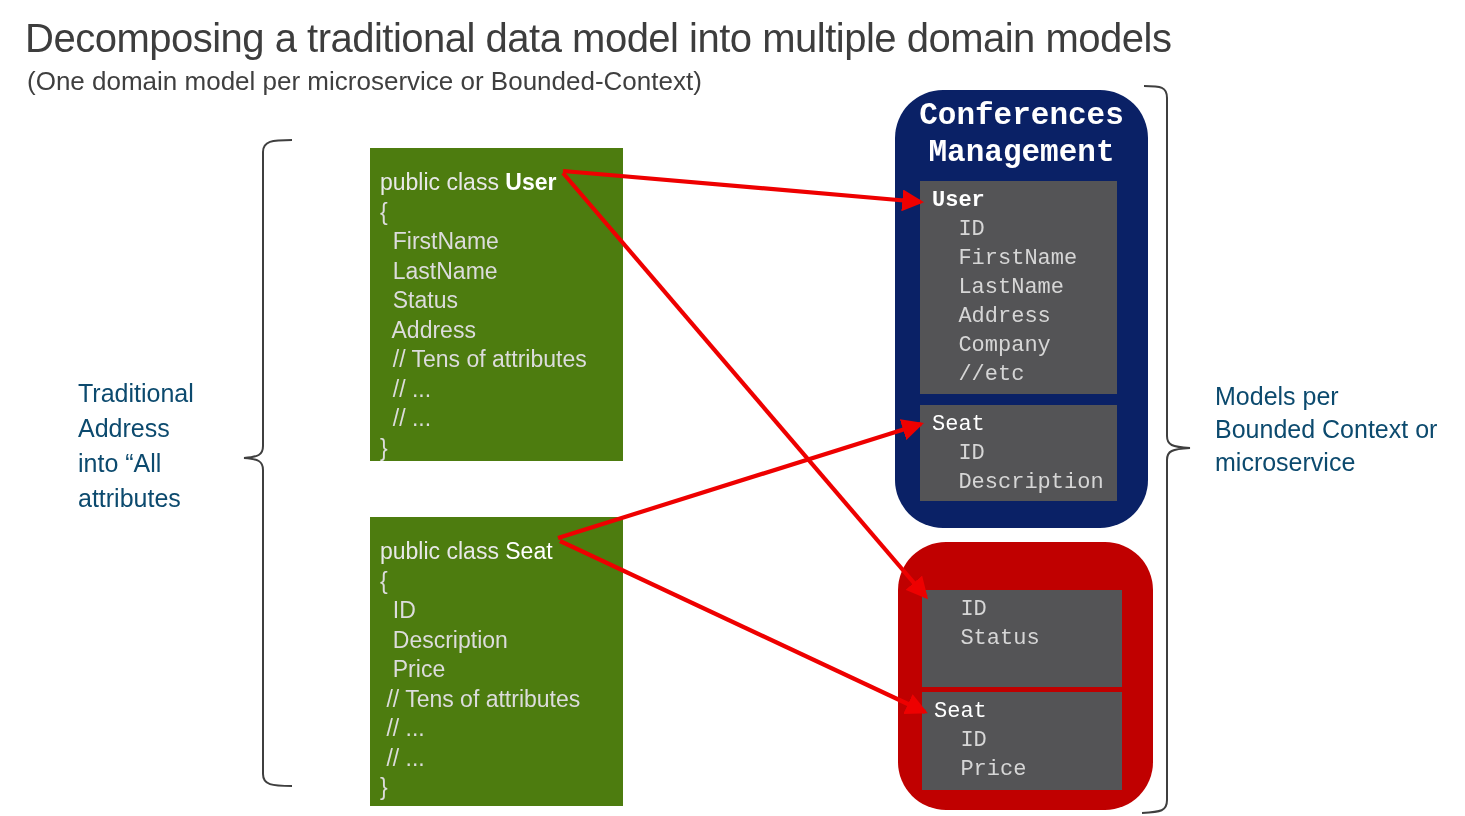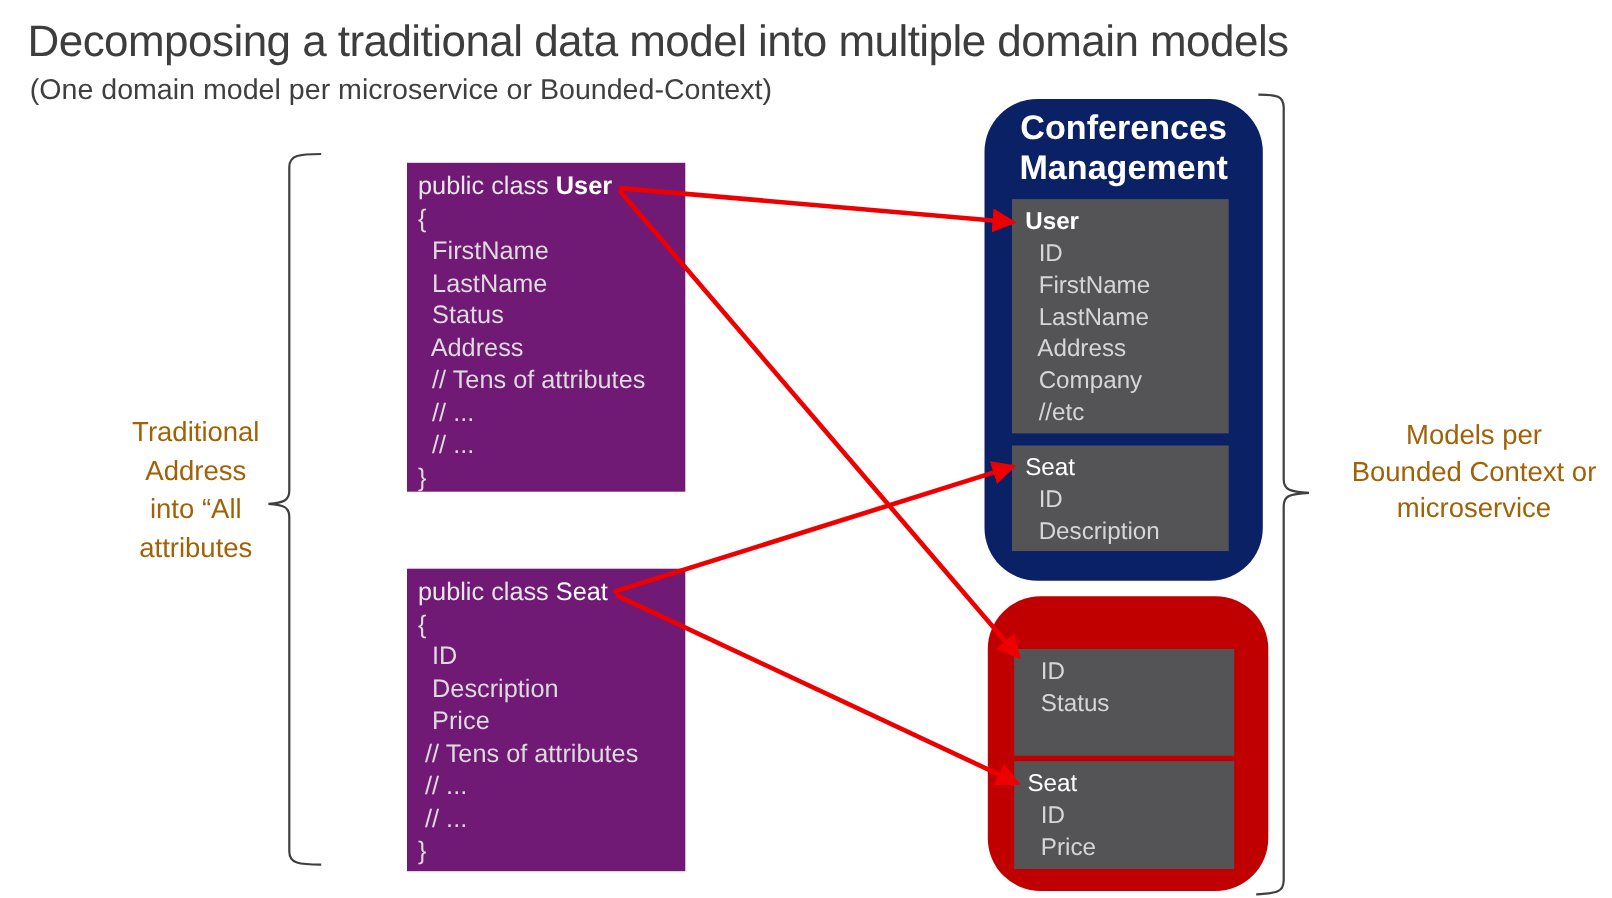--- a/index.html
+++ b/index.html
@@ -5,35 +5,35 @@
   html,body{margin:0;padding:0;background:#ffffff;}
   .canvas{
     position:relative;width:1465px;height:816px;overflow:hidden;background:#ffffff;
     font-family:"Liberation Sans","DejaVu Sans",sans-serif;color:#3d3d3d;
   }
   
   .page-title{position:absolute;left:25px;top:16px;font-size:40px;font-weight:300;letter-spacing:-0.5px;color:#3d3d3d;white-space:nowrap;}
   .page-subtitle{position:absolute;left:27px;top:66px;font-size:26px;font-weight:300;color:#3f3f3f;white-space:nowrap;}
 
   
-  .side-label{position:absolute;text-align:center;font-size:25px;color:#a16207;line-height:35px;}
+  .side-label{position:absolute;font-size:25px;color:#0c4a6e;line-height:35px;}
   .label-left{left:78px;top:376px;width:200px;}
   .label-right{left:1215px;top:380px;width:250px;line-height:33px;}
 
   
-  .code-box{position:absolute;background:#701a75;color:#dcdcdc;font-size:23px;line-height:29.5px;padding-top:6px;}
+  .code-box{position:absolute;background:#4d7c0f;color:#dcdcdc;font-size:23px;line-height:29.5px;padding-top:20px;}
   .box-class-user{left:370px;top:148px;width:253px;height:293px;}
   .box-class-seat{left:370px;top:517px;width:253px;height:269px;}
   .code-line{white-space:pre;padding-left:10px;}
   .code-keyword{color:#e8e8e8;}
   .code-name{color:#ffffff;}
   .bold{font-weight:700;}
 
   
-  .bc{position:absolute;border-radius:48px;}
+  .bc{position:absolute;border-radius:48px;font-family:Liberation Mono, monospace;}
   .bc-conferences{left:895px;top:90px;width:253px;height:438px;background:#0a2166;}
   .bc-pricing{left:898px;top:542px;width:255px;height:268px;background:#c00000;}
   .bc-title{position:absolute;left:0;right:0;text-align:center;color:#ffffff;font-weight:700;font-size:31px;line-height:37px;}
   .bc-conferences .bc-title{top:7px;}
   .bc-pricing .bc-title{top:6px;}
 
   
   .entity{position:absolute;background:#545456;color:#d6d6d6;font-size:22px;line-height:29px;padding-top:5px;}
   .entity-title{color:#ffffff;padding-left:12px;white-space:pre;}
   .entity-attr{white-space:pre;padding-left:12px;}

